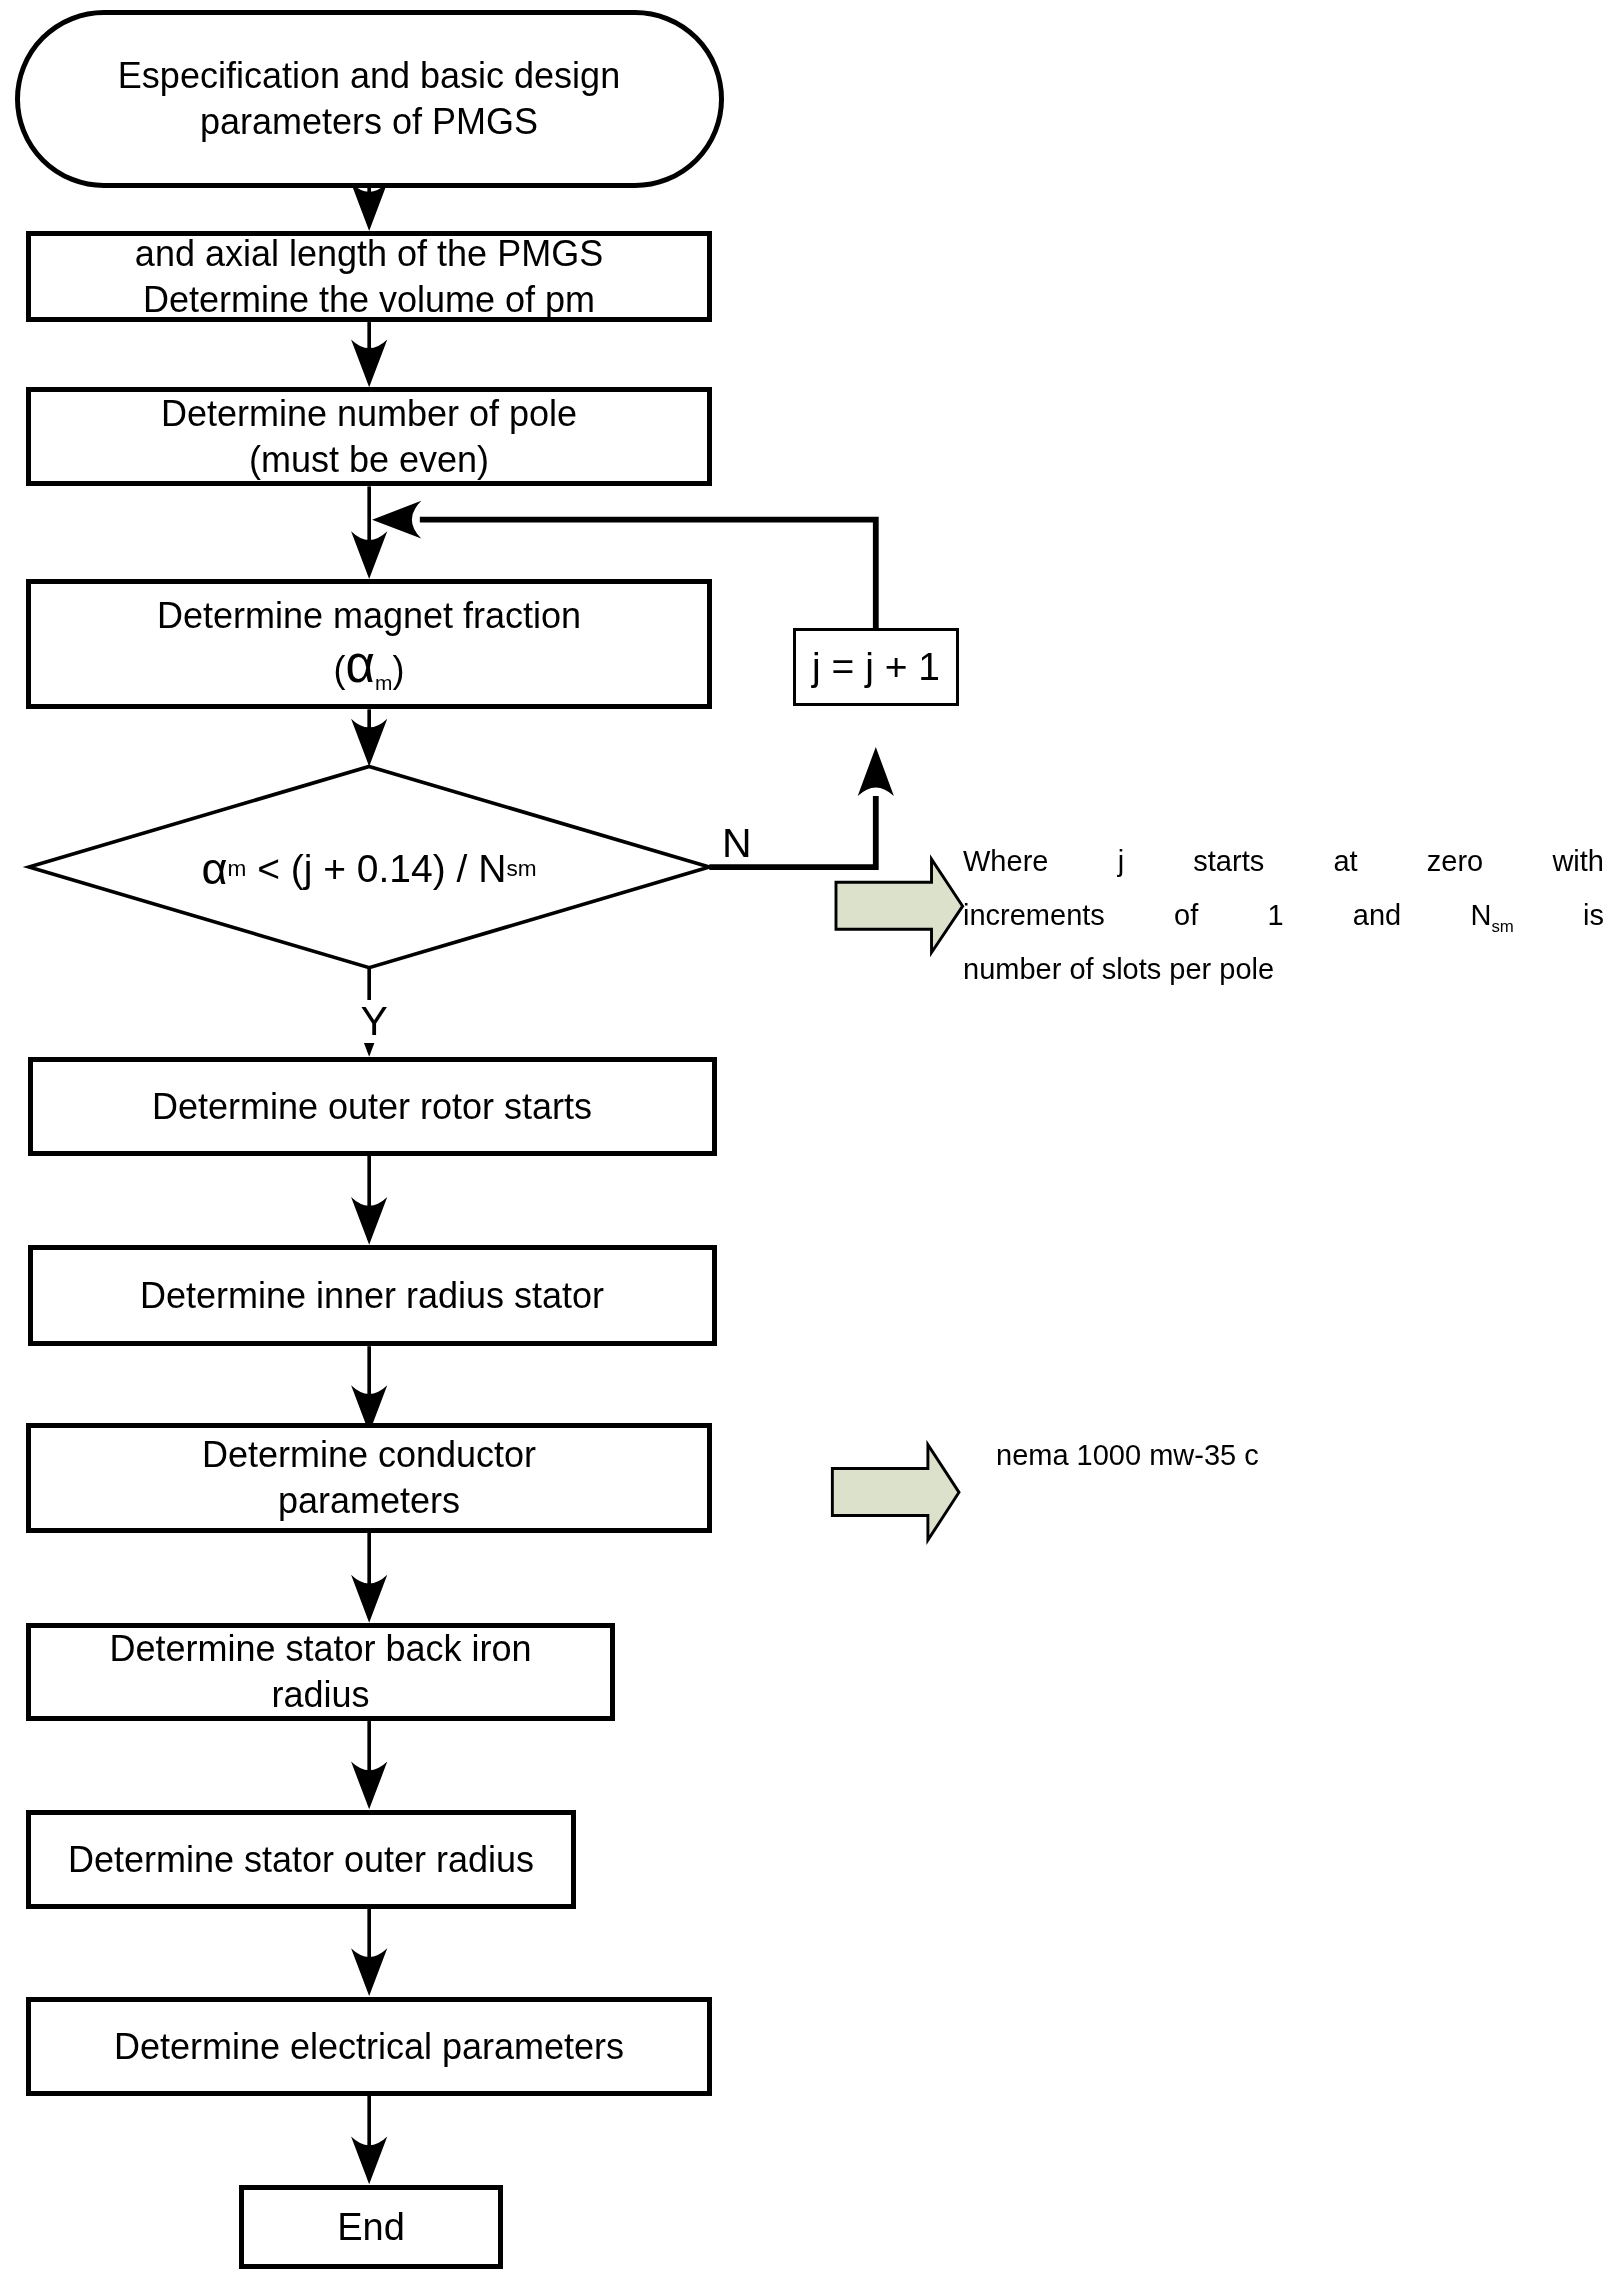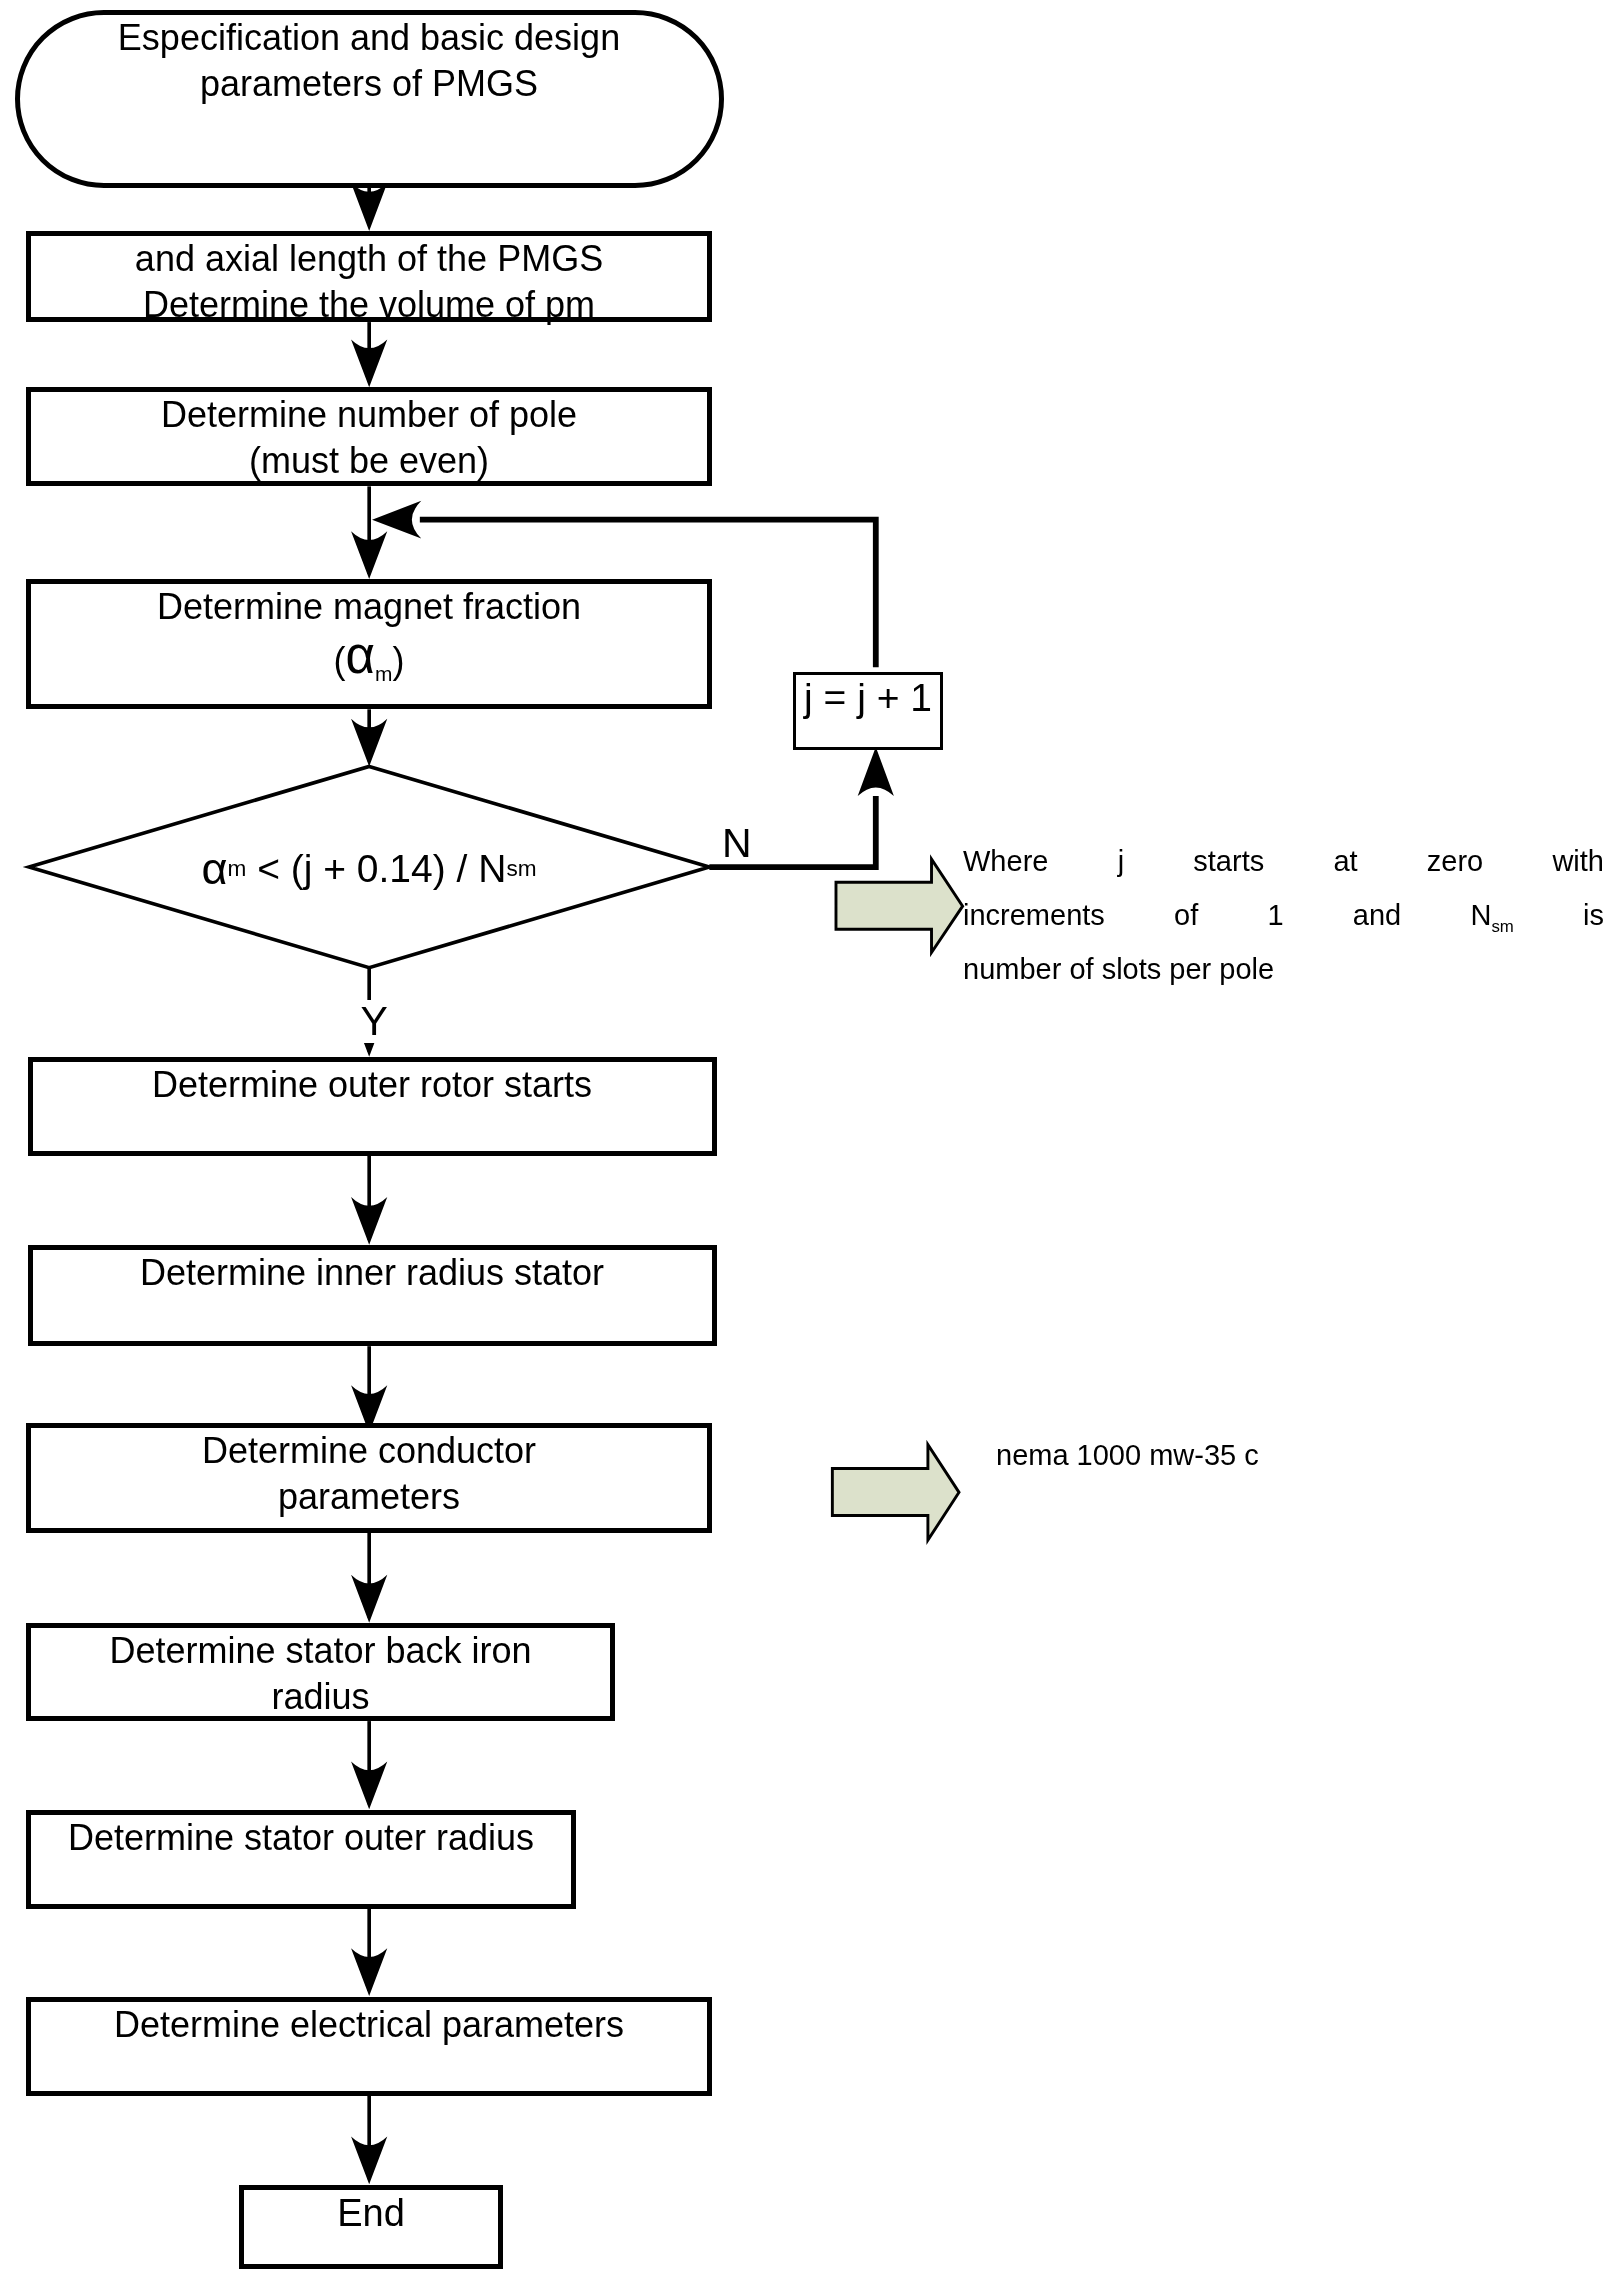--- a/index.html
+++ b/index.html
@@ -1,20 +1,20 @@
 <!DOCTYPE html>
 <html style="font-size:11.6px"><head>
 <meta charset="utf-8">
 <style>
   html,body{margin:0;padding:0;background:#ffffff;}
   .canvas{position:relative;width:1609px;height:2295px;background:#ffffff;
           font-family:"Liberation Sans",sans-serif;color:#000;overflow:hidden;}
   .layer{position:absolute;left:0;top:0;z-index:1;}
   .box{position:absolute;box-sizing:border-box;border:5px solid #000;background:#fff;
-       display:flex;flex-direction:column;align-items:center;justify-content:flex-start;
+       display:flex;flex-direction:column;align-items:center;justify-content:center;
        text-align:center;font-size:36px;line-height:46px;z-index:2;}
   .ellipse{border-radius:89px;}
   .jbox{border-width:3.6px;font-size:39px;}
   .endbox{font-size:38px;}
   .bl{display:block;white-space:pre;}
   .frac-line{display:block;line-height:51px;}
   .alpha-big{font-size:51px;}
   sub{font-size:58%;line-height:0;}
   .dtext{position:absolute;z-index:2;display:flex;align-items:center;justify-content:center;
          font-size:39px;white-space:pre;}
@@ -85,21 +85,21 @@
   <div class="box" style="left:26px;top:579px;width:686px;height:130px">
     <span class="bl">Determine magnet fraction</span>
     <span class="frac-line"><span>(</span><span class="alpha-big">α</span><sub>m</sub><span>)</span></span>
   </div>
 
   <div class="dtext" style="left:43px;top:840px;width:652px;height:58px"><span class="alpha-big" style="font-size:45px">α</span><sub>m</sub><span> &lt; (j + 0.14) / </span><span>N</span><sub>sm</sub></div>
 
   <div class="label" style="left:722px;top:822px">N</div>
   <div class="label ylabel" style="left:347px;top:1000px;width:46px">Y</div>
 
-  <div class="box jbox" style="left:793px;top:672px;width:150px;height:78px">
+  <div class="box jbox" style="left:793px;top:628px;width:166px;height:78px">
     <span>j = j + 1</span>
   </div>
 
   <div class="ann" style="left:963px;top:834px;width:641px">
     <div class="jline">Where j starts at zero with</div>
     <div class="jline"><span>increments of 1 and </span><span>N</span><sub>sm</sub><span> is</span></div>
     <div>number of slots per pole</div>
   </div>
 
   <div class="box" style="left:27.5px;top:1057px;width:689px;height:99px">

